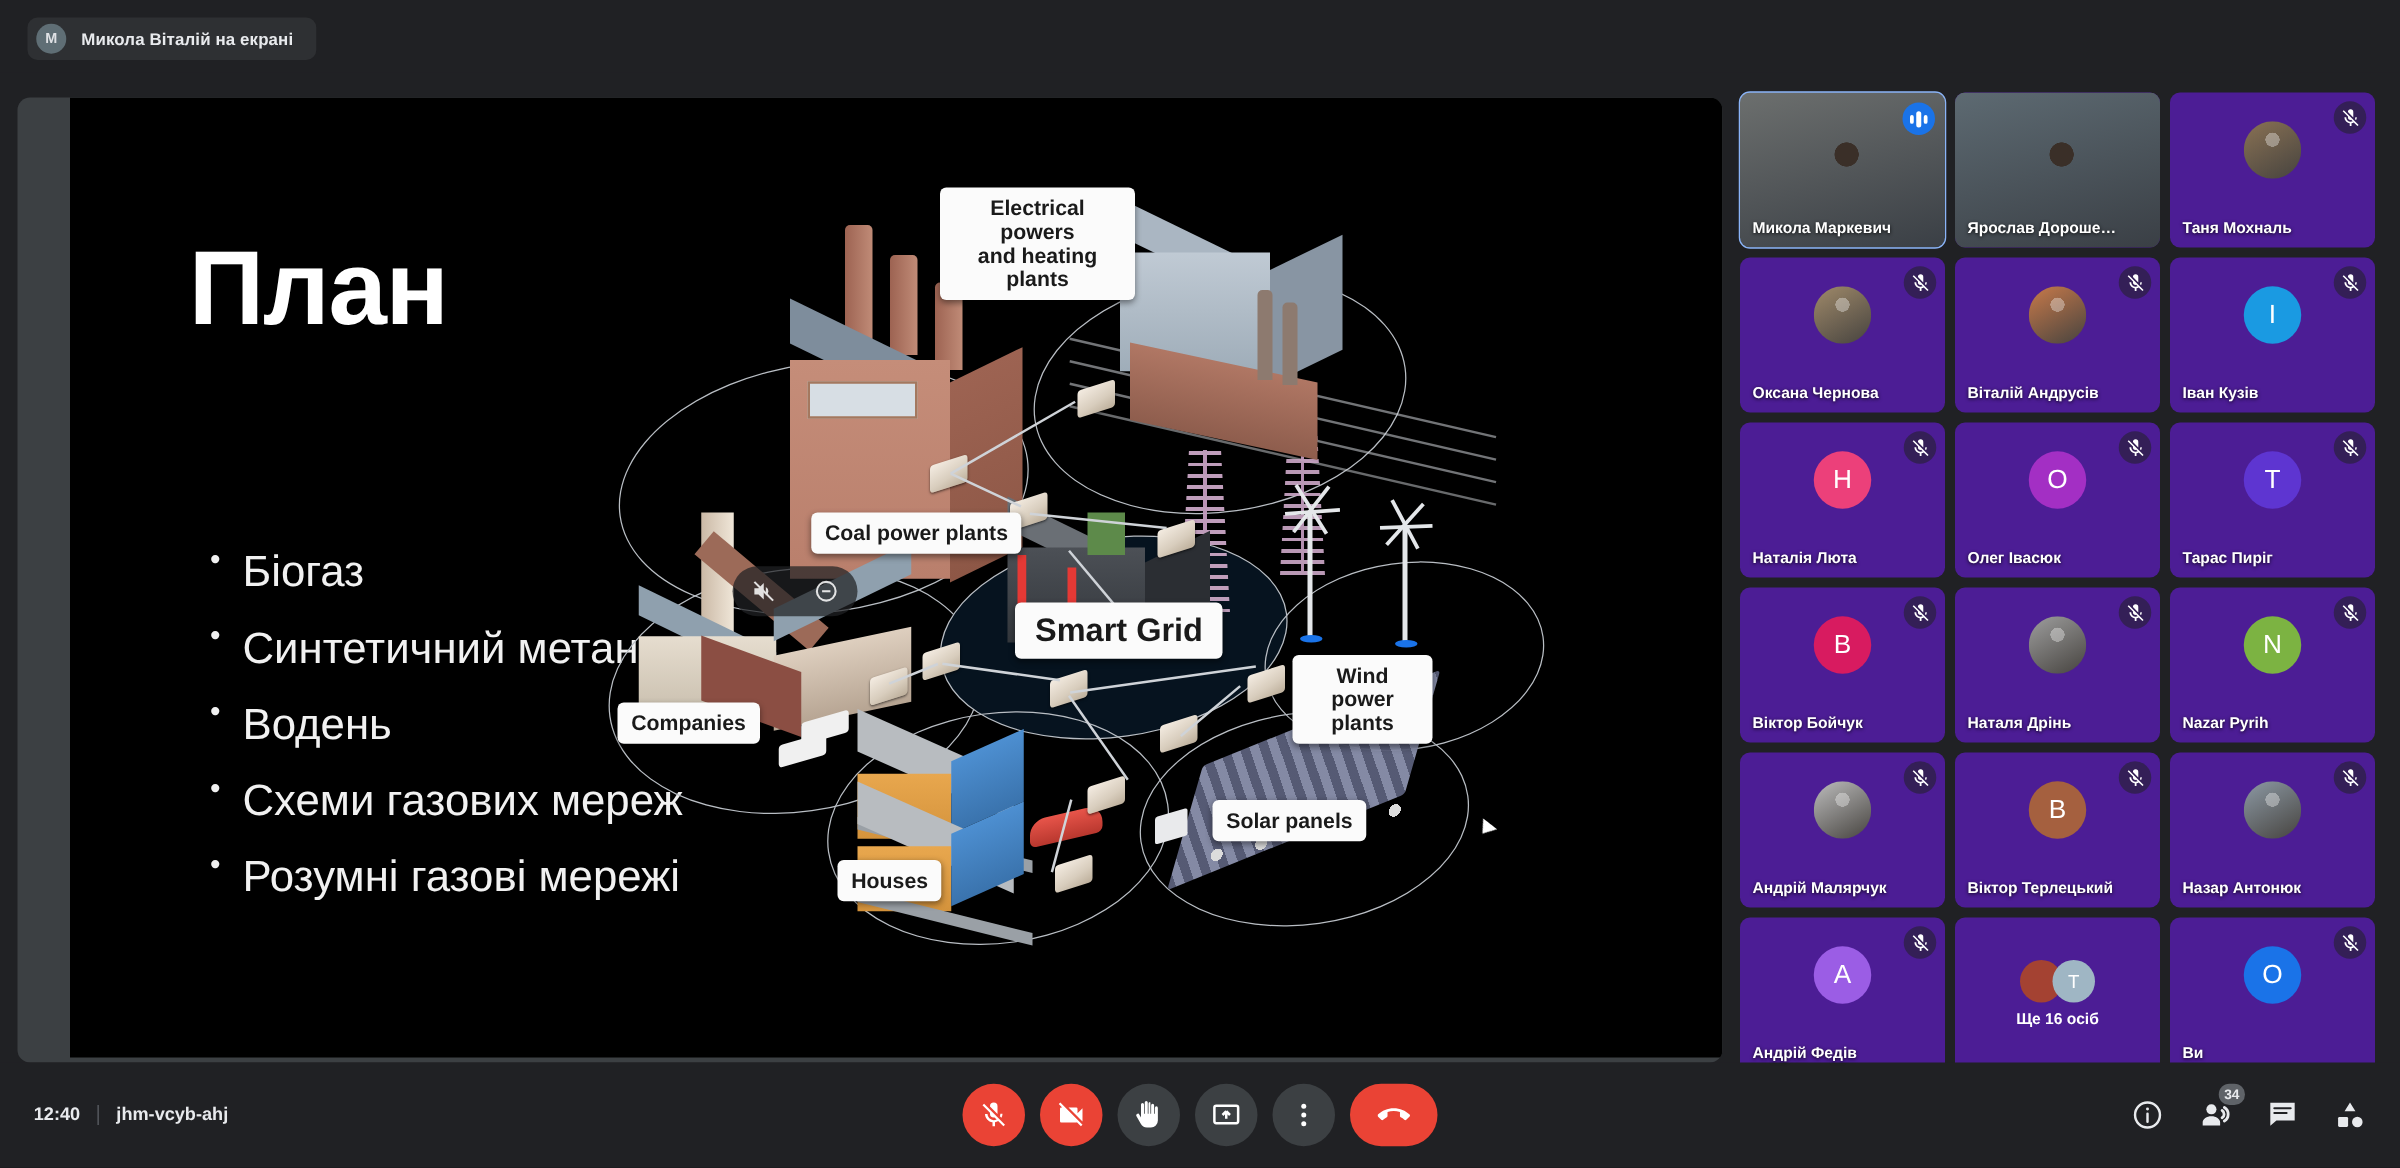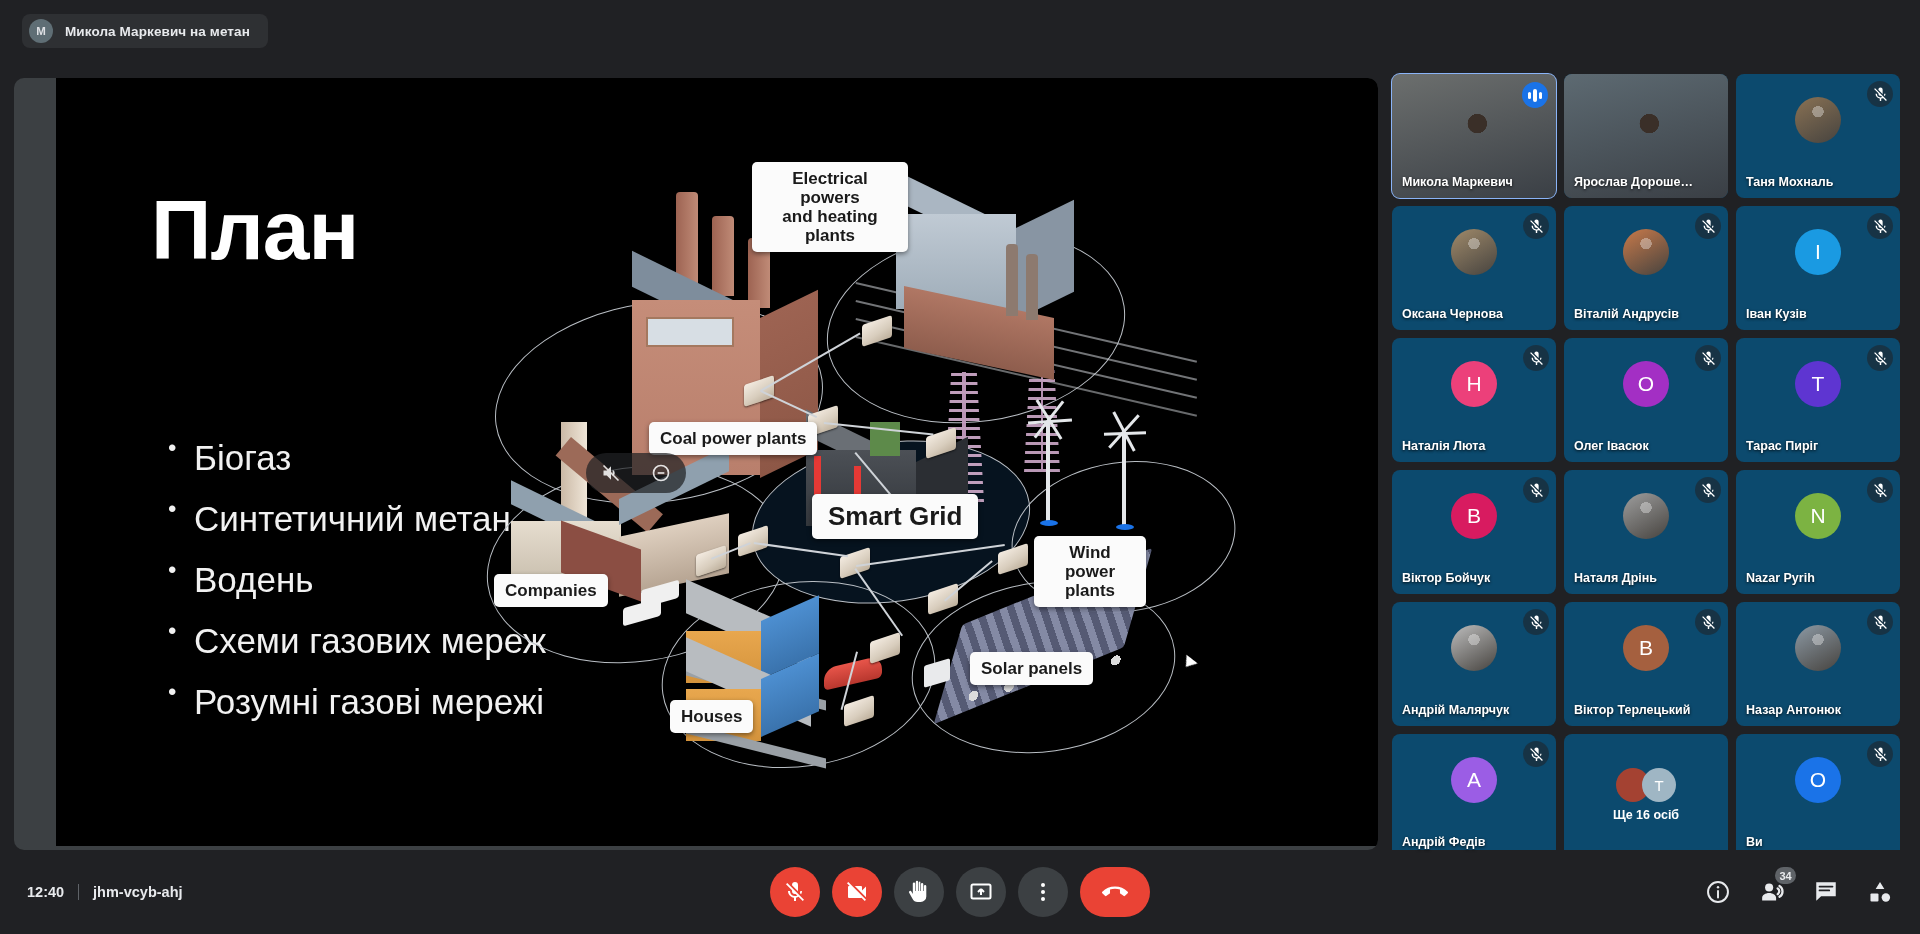--- a/index.html
+++ b/index.html
@@ -54,21 +54,21 @@
   .bullets li {
     color: #f1f1f1; font-size: 35px; line-height: 1.74;
     position: relative; padding-left: 28px; white-space: nowrap;
   }
   .bullets li::before {
     content: "•"; position: absolute; left: 2px; top: -1px;
     font-size: 24px; color: #f1f1f1;
   }
 
   
-  .diagram { position: absolute; left: 500px; top: 44px; width: 790px; height: 720px; }
+  .diagram { position: absolute; left: 500px; top: 32px; width: 790px; height: 720px; }
   .diag-oval {
     position: absolute; border: 1.6px solid #b9bec4; border-radius: 50%;
     transform: rotate(-8deg);
   }
   .node { position: absolute; }
   .router {
     position: absolute; width: 30px; height: 22px; border-radius: 3px;
     background: linear-gradient(160deg,#f4ece2 0%,#d8cdbd 60%,#bcae9a 100%);
     box-shadow: 0 1px 2px rgba(0,0,0,.6);
     transform: skewY(-18deg);
@@ -109,21 +109,21 @@
 
   
   .filmstrip {
     position: absolute; left: 1392px; top: 74px;
     width: 516px; display: grid;
     grid-template-columns: repeat(3, 164px);
     gap: 8px 8px;
   }
   .tile {
     position: relative; width: 164px; height: 124px;
-    background: #0c4a6e; border-radius: 8px; overflow: hidden;
+    background: #4c1d95; border-radius: 8px; overflow: hidden;
     display: flex; align-items: flex-end;
   }
   .tile.active { outline: 3px solid #8ab4f8; outline-offset: -2px; }
   .tile-video { position: absolute; inset: 0; }
   .tile-name {
     position: relative; z-index: 4;
     color: #ffffff; font-size: 12.5px; font-weight: 700;
     padding: 0 8px 9px 10px; max-width: 100%;
     white-space: nowrap; overflow: hidden; text-overflow: ellipsis;
     text-shadow: 0 1px 3px rgba(0,0,0,.85);
@@ -201,21 +201,21 @@
     display: flex; align-items: center; justify-content: center;
   }
   svg { display: block; }
 </style>
 </head>
 <body>
 
 <div class="topbar">
   <div class="presenting-chip">
     <div class="chip-avatar">M</div>
-    <div class="chip-text">Микола Маркевич на метан</div>
+    <div class="chip-text">Микола Віталій на екрані</div>
   </div>
 </div>
 
 <div class="stage">
   <div class="slide">
 
     <div class="slide-title">План</div>
 
     <ul class="bullets">
       <li>Біогаз</li>

